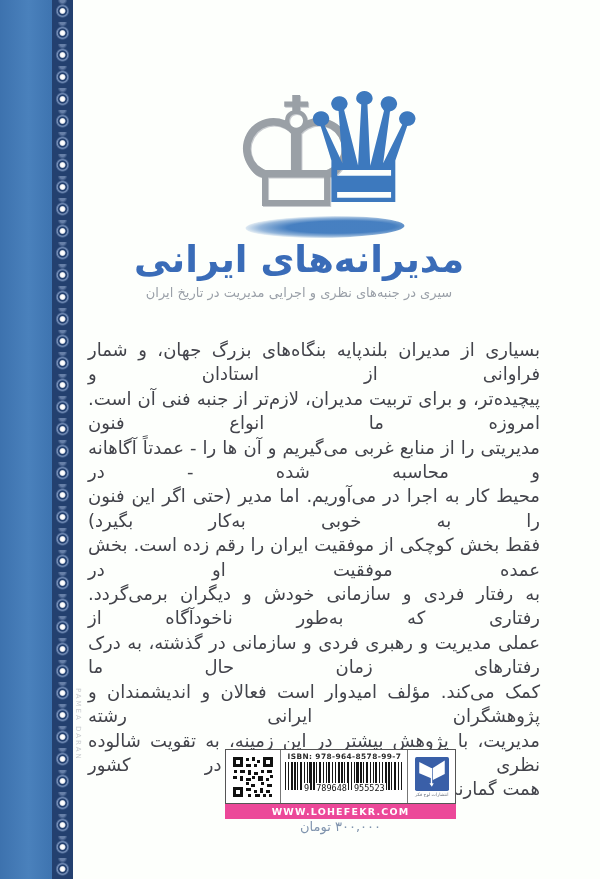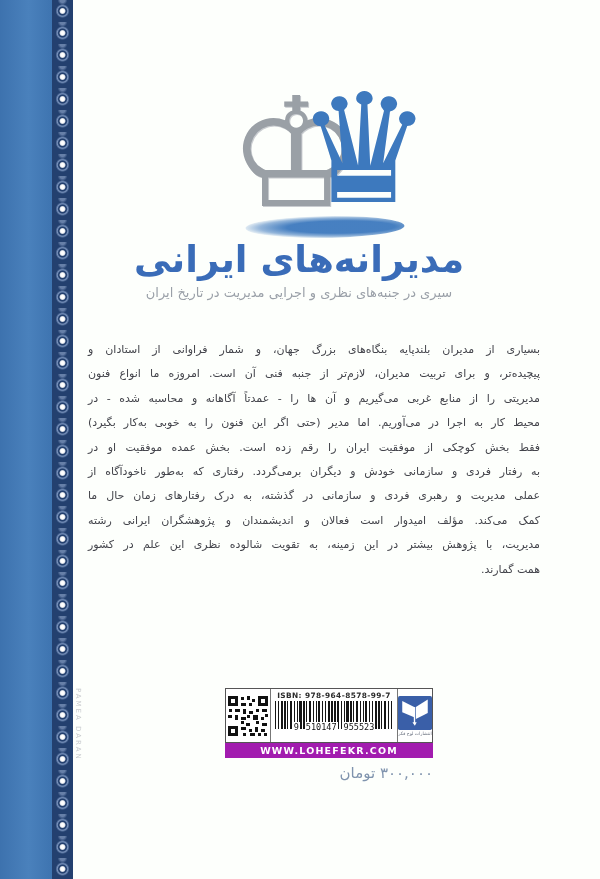--- a/index.html
+++ b/index.html
@@ -42,26 +42,26 @@
   .title-wrap{position:absolute;left:84px;top:238px;width:430px;text-align:center;direction:rtl;}
   .book-title{
     font-size:37px;font-weight:bold;color:#3a6cb8;line-height:1.2;
   }
   .book-subtitle{
     margin-top:3px;font-size:13px;color:#9aa0a8;letter-spacing:0;
   }
   
   .body-text{
     position:absolute;left:88px;top:338px;width:452px;
-    direction:rtl;color:#43444b;font-size:11px;line-height:24.4px;
+    direction:rtl;color:#43444b;font-size:18px;line-height:24.4px;
   }
   .body-text .line{text-align:justify;text-align-last:justify;}
   .body-text .line.last{text-align-last:right;}
   
-  .commerce{position:absolute;left:225px;top:688px;width:208px;}
+  .commerce{position:absolute;left:225px;top:749px;width:231px;}
   .label-row{
     display:flex;align-items:stretch;background:#ffffff;
     border:1px solid #555;height:55px;box-sizing:border-box;
   }
   .qr-cell{width:56px;border-right:1px solid #777;display:flex;align-items:center;justify-content:center;}
   .barcode-cell{flex:1;border-right:1px solid #777;padding:2px 4px 0 4px;display:flex;flex-direction:column;align-items:center;}
   .isbn-line{font-size:7.4px;font-weight:bold;color:#2c2c2c;letter-spacing:.4px;white-space:nowrap;}
   .bars{
     width:118px;height:28px;margin-top:1px;
     background:repeating-linear-gradient(90deg,
@@ -70,27 +70,27 @@
       #151515 5.7px 7.8px,#ffffff 7.8px 9.4px);
   }
   .barcode-digits{
     margin-top:-7px;font-family:"DejaVu Sans Mono",monospace;
     font-size:8.5px;color:#111;display:flex;gap:5px;align-items:flex-end;
   }
   .barcode-digits span{background:#fff;padding:0 1px;}
   .logo-cell{width:48px;display:flex;flex-direction:column;align-items:center;justify-content:center;gap:1px;}
   .publisher-caption{font-size:4.5px;color:#6b7280;direction:rtl;}
   .web-band{
-    margin-top:0;height:15px;background:#a21caf;
+    margin-top:0;height:15px;background:#ec4899;
     display:flex;align-items:center;justify-content:center;
   }
   .web-band span{color:#ffffff;font-size:9.5px;font-weight:bold;letter-spacing:1.2px;}
   .price{
-    margin-top:6px;text-align:right;direction:rtl;
-    color:#7f93ad;font-size:15px;
+    text-align:center;direction:rtl;
+    color:#7f93ad;font-size:13px;
   }
 </style>
 </head>
 <body>
 
 <div class="spine-band"></div>
 <div class="spine-ornament"></div>
 
 <div class="watermark">PAMEA DARAN</div>
 
@@ -161,21 +161,21 @@
             <rect x="21" y="26" width="2" height="2"></rect>
             <rect x="25" y="26" width="2" height="2"></rect>
         </g>
       </svg>
     </div>
     <div class="barcode-cell">
       <div class="isbn-line">ISBN: 978-964-8578-99-7</div>
       <div class="bars"></div>
       <div class="barcode-digits">
         <span>9</span>
-        <span>510147</span>
+        <span>789648</span>
         <span>955523</span>
       </div>
     </div>
     <div class="logo-cell">
       <svg width="34" height="34" viewBox="0 0 40 40" aria-hidden="true">
         <rect x="0" y="0" width="40" height="40" rx="2" fill="#3a5fa8"></rect>
         <polygon points="5,6 19,13 19,25 5,19" fill="#ffffff"></polygon>
         <polygon points="35,4 21,13 21,27 35,20" fill="#ffffff"></polygon>
         <rect x="18.6" y="13" width="1.6" height="20" fill="#ffffff"></rect>
         <polygon points="17,31 22,31 19.8,35 " fill="#ffffff"></polygon>

